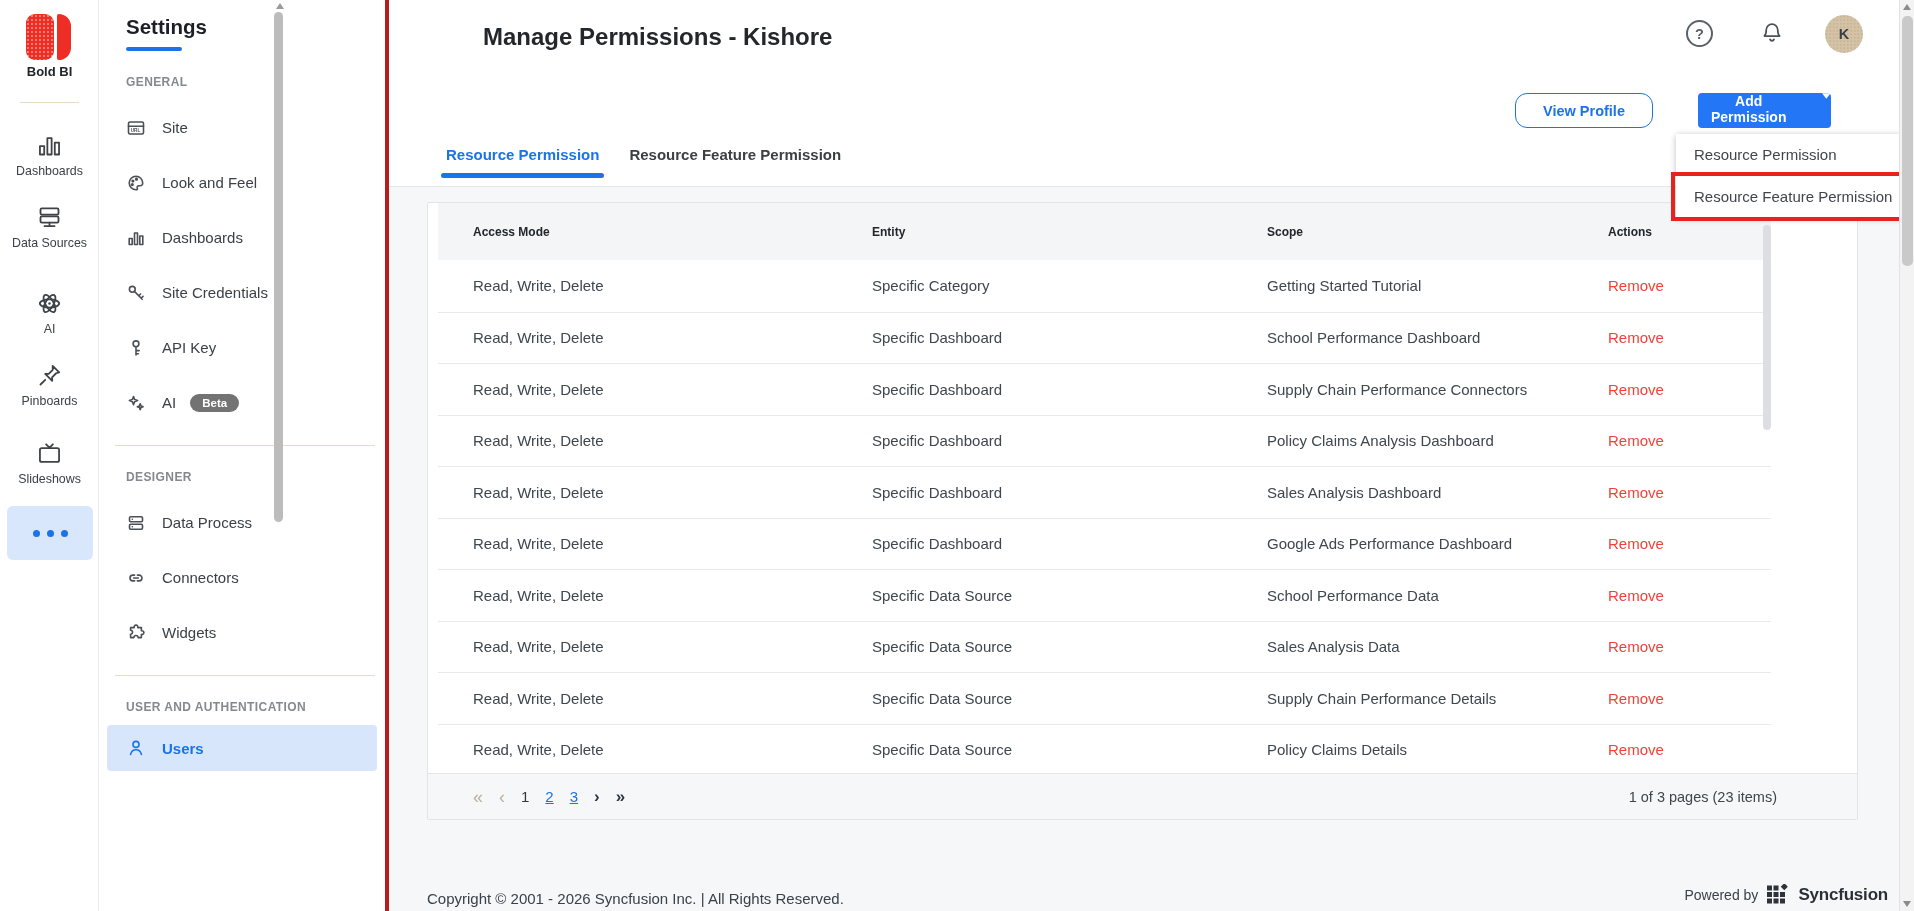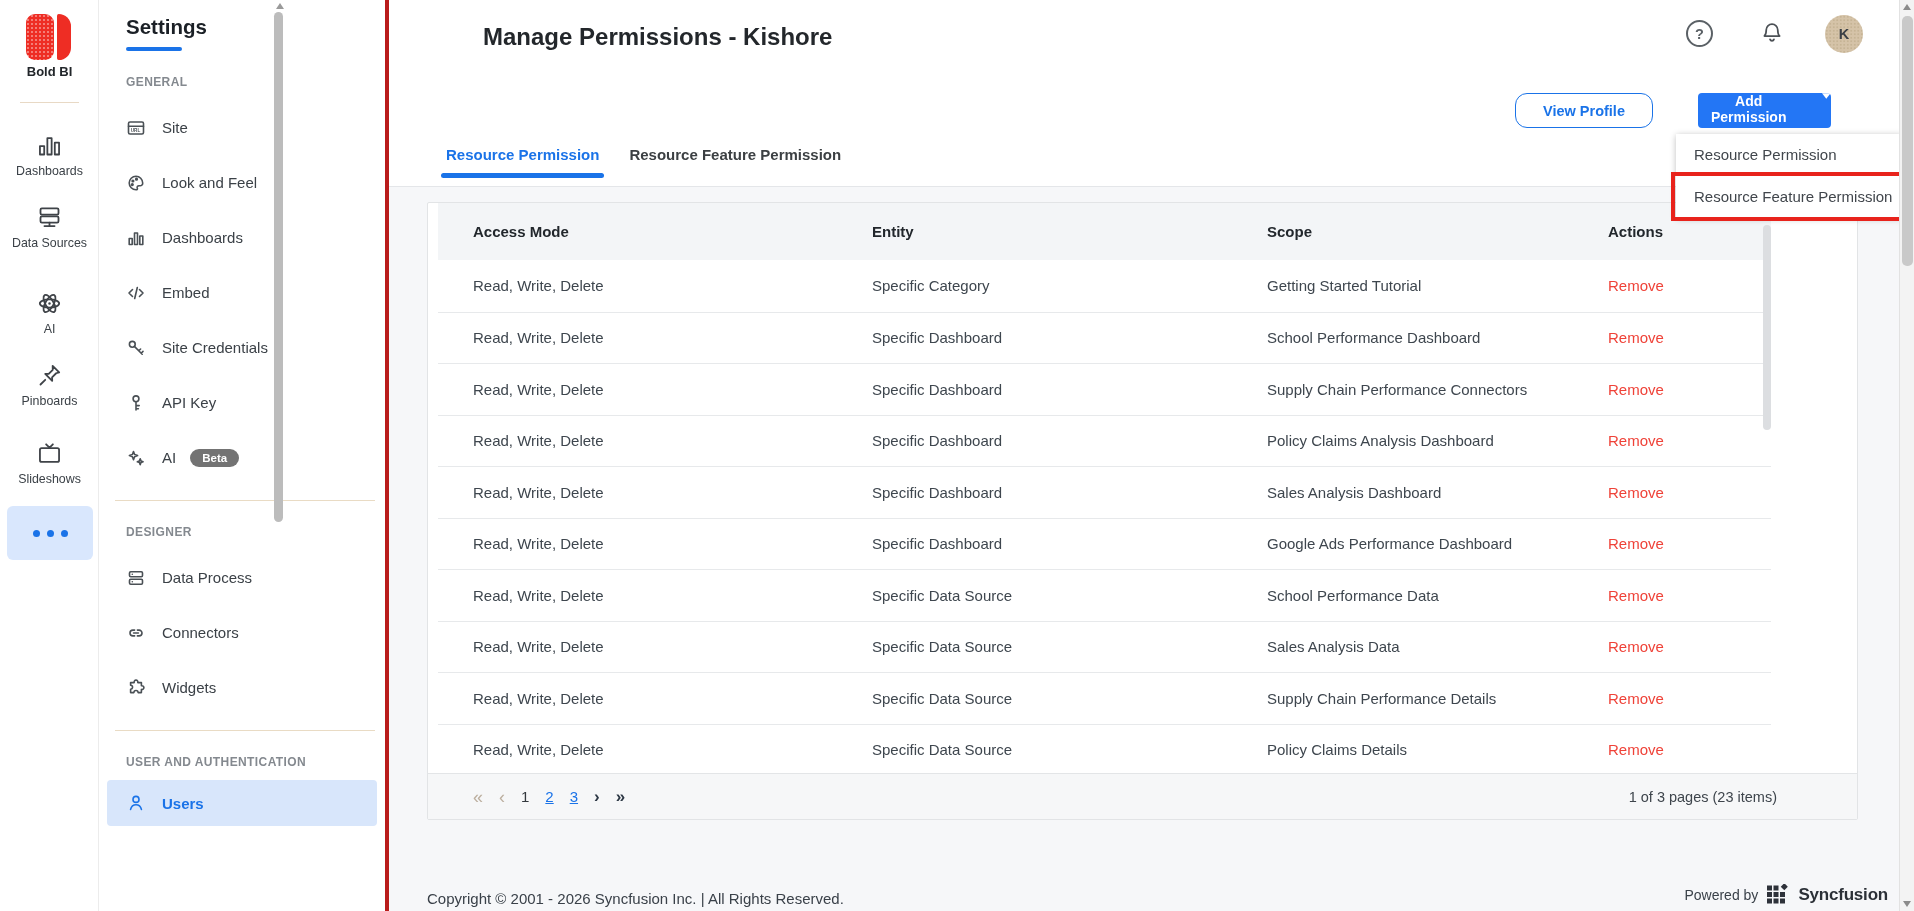--- a/index.html
+++ b/index.html
@@ -70,21 +70,21 @@
   .tab{position:relative;height:32px;font-size:15px;font-weight:700;color:#3c4043;cursor:pointer}
   .tab.active{color:var(--accent)}
   .tab.active::after{content:"";position:absolute;left:-5px;right:-5px;bottom:0;height:5px;border-radius:3px;background:var(--accent)}
 
   
   .content-bg{position:absolute;left:383px;top:187px;width:1531px;height:724px;background:var(--bg-gray);z-index:1}
   .card{position:absolute;left:427px;top:202px;width:1431px;height:618px;background:#fff;border:1px solid #e2e4e6;border-radius:2px;z-index:2}
   .tablewrap{margin-left:10px;width:1333px}
   .thead,.trow{display:grid;grid-template-columns:399px 395px 341px 1fr;padding-left:35px;align-items:center}
   .thead{height:57px;background:#f3f5f7}
-  .th{font-size:15px;font-weight:700;color:var(--txt-dark)}
+  .th{font-size:12px;font-weight:700;color:var(--txt-dark)}
   .trow{height:51.5px;border-top:1px solid #e7e9eb;background:#fff}
   #tbody .trow:first-child{border-top:none}
   .td{font-size:15px;color:var(--txt)}
   .remove-link{color:var(--danger);cursor:pointer}
   .tbl-scrollthumb{position:absolute;left:1335px;top:22px;width:8px;height:205px;border-radius:4px;background:#dcdee1}
   .pager{position:absolute;left:0;bottom:0;width:100%;height:46px;background:#f6f7f8;border-top:1px solid #e3e5e7;
          display:flex;align-items:center;gap:16px;padding:0 80px 0 45px}
   .pg-ctl{font-size:18px;cursor:pointer;line-height:1}
   .pg-ctl.muted{color:#bcaf9f}
   .pg-ctl.dark{color:#2c3744;font-weight:600;font-size:17px}
@@ -195,27 +195,20 @@
     <span class="sb-label">Look and Feel</span>
 
   </div>
         <div class="sb-item">
     <span class="sb-icon"><svg class="ic" viewBox="0 0 20 20">
               <rect x="3.2" y="10.5" width="3" height="6"></rect>
               <rect x="8.5" y="5" width="3" height="11.5"></rect>
               <rect x="13.8" y="8" width="3" height="8.5"></rect>
             </svg></span>
     <span class="sb-label">Dashboards</span>
-
-  </div>
-        <div class="sb-item">
-    <span class="sb-icon"><svg class="ic" viewBox="0 0 20 20">
-              <path d="M6.5 6.5 3 10l3.5 3.5M13.5 6.5 17 10l-3.5 3.5M11.3 4.5l-2.6 11"></path>
-            </svg></span>
-    <span class="sb-label">Embed</span>
 
   </div>
         <div class="sb-item">
     <span class="sb-icon"><svg class="ic" viewBox="0 0 20 20">
               <circle cx="6.3" cy="6.3" r="2.9"></circle>
               <path d="M8.4 8.4l7.8 7.8M12.8 12.8l1.8-1.8M15.2 15.2l1.8-1.8"></path>
             </svg></span>
     <span class="sb-label">Site Credentials</span>
 
   </div>

